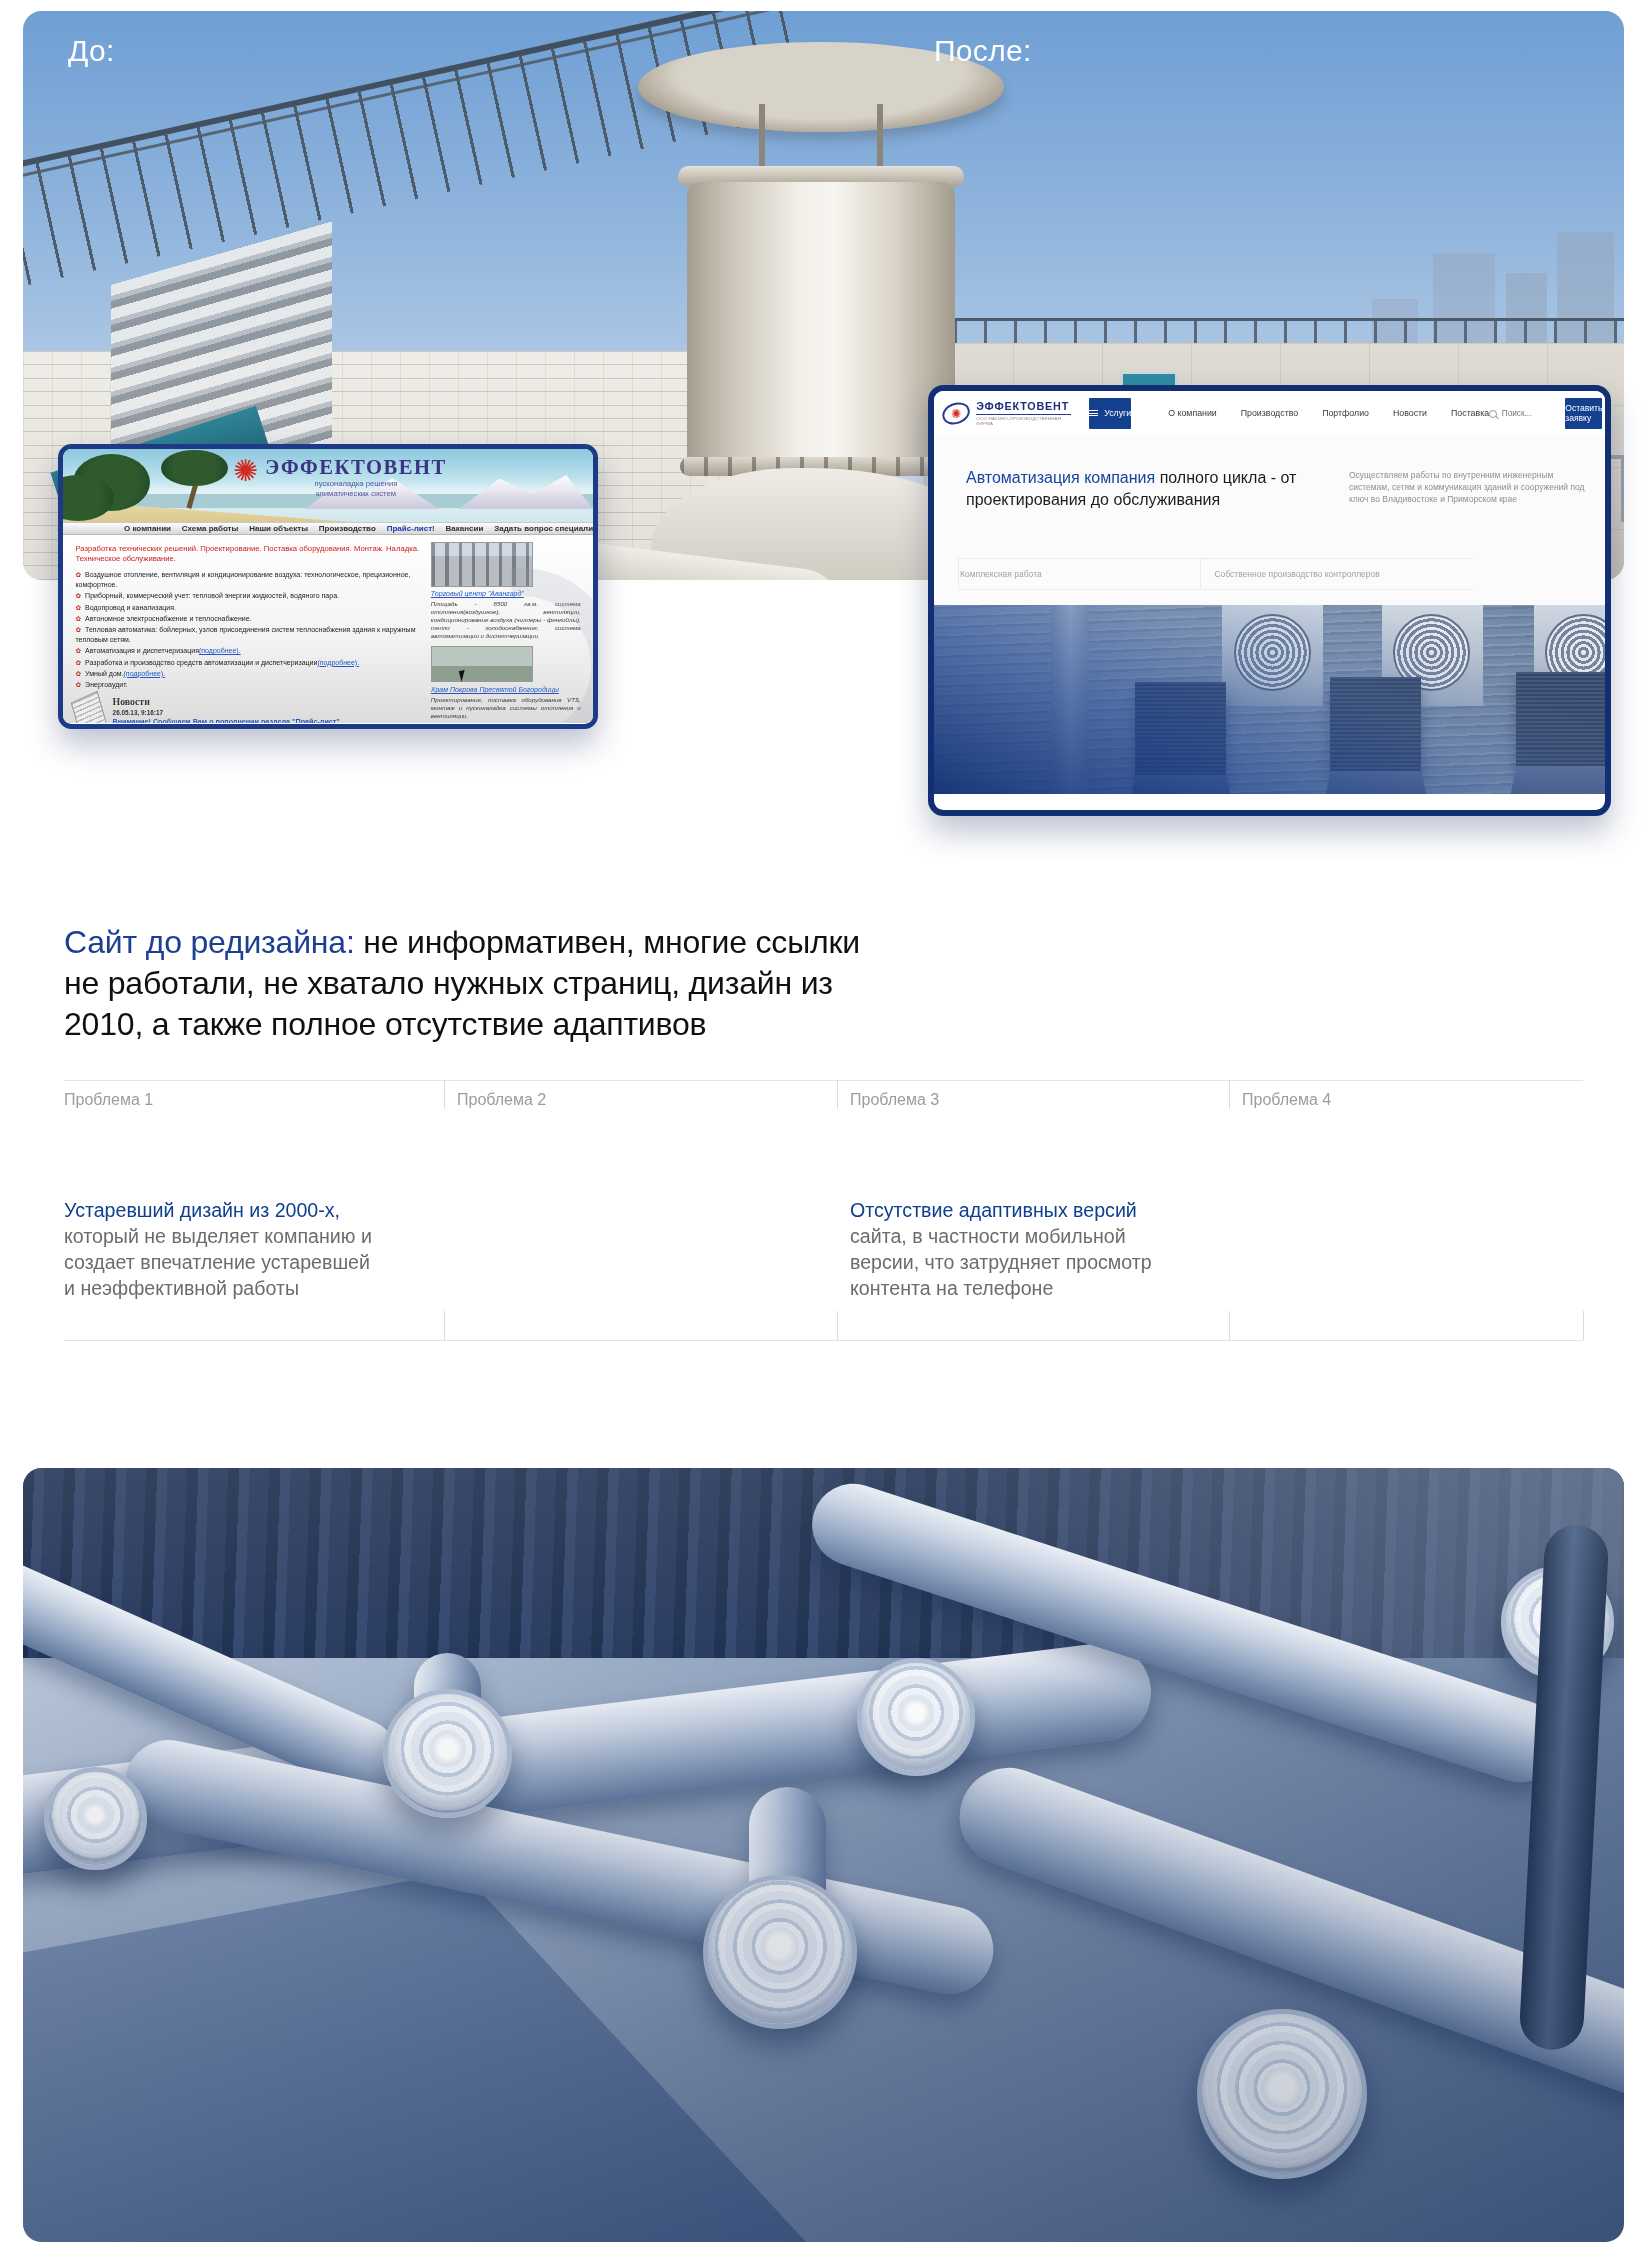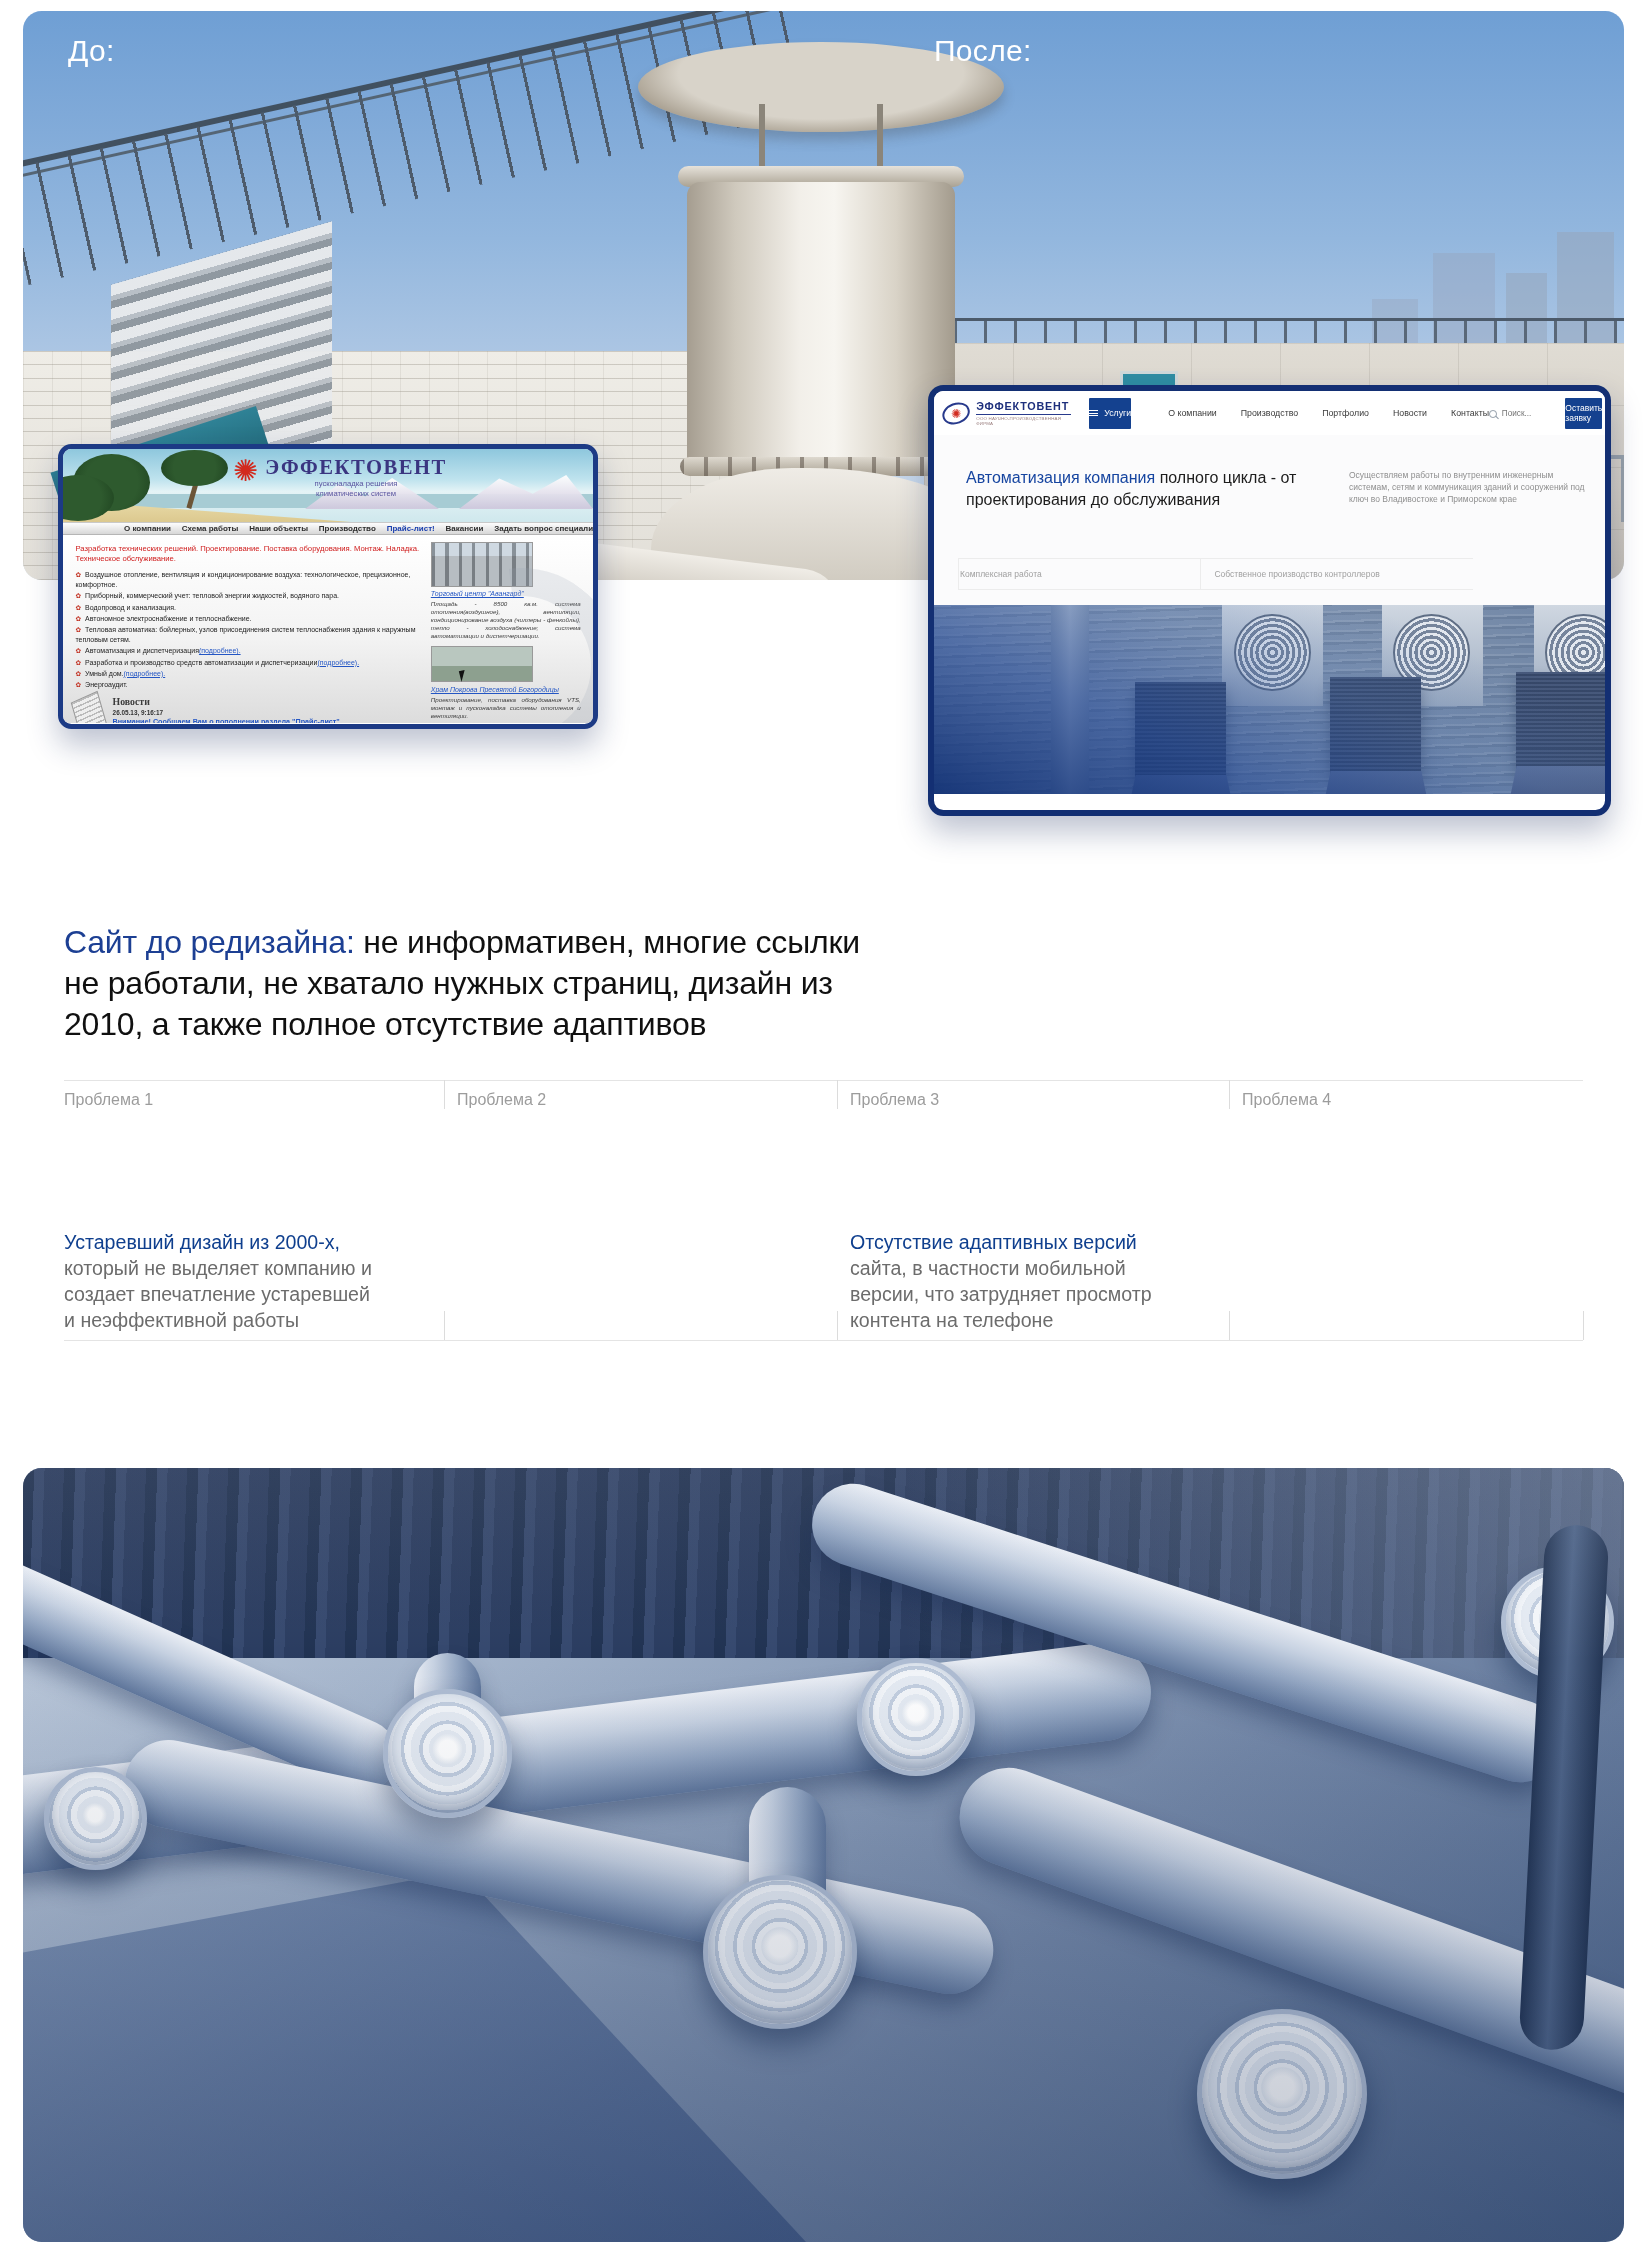--- a/index.html
+++ b/index.html
@@ -113,21 +113,21 @@
   .n-col { position: absolute; left: 117px; top: 0; width: 38px; height: 100%; background: linear-gradient(90deg,#8fa0b8,#b3c0d2,#8fa0b8); }
   .n-overlay { position: absolute; inset: 0; background: linear-gradient(25deg, rgba(16,48,116,.95) 0%, rgba(28,66,144,.6) 32%, rgba(60,100,170,.2) 58%, transparent 78%); }
 
   
   .summary { left: 64px; top: 922px; width: 813px; font-size: 32px; line-height: 41px; color: #101010; letter-spacing: -0.2px; }
   .summary .acc { color: #1c3f93; }
   .pline { background: #e4e4e4; height: 0.5px; width: 1519px; left: 64px; }
   .ptick { width: 0.5px; height: 29px; background: #dcdcdc; }
   .prob { top: 1091px; width: 320px; }
   .p-label { font-size: 16px; color: #9c9c9c; }
-  .p-body { margin-top: 120px; font-size: 19.6px; line-height: 26px; }
+  .p-body { margin-top: 88px; font-size: 19.6px; line-height: 26px; }
   .p-title { color: #0f3f8e; }
   .p-text { color: #6c6c6c; }
 
   
   .photo-bottom { left: 23px; top: 1468px; width: 1601px; height: 774px; border-radius: 18.5px; overflow: hidden;
       background: linear-gradient(140deg,#c3cfdf 0%,#9fb0c8 30%,#7488a8 62%,#4a6288 100%); }
   .ceiling { position: absolute; left: 0; right: 0; top: 0; height: 190px;
       background: linear-gradient(90deg, transparent 55%, rgba(150,165,190,.45)),
                   linear-gradient(180deg, rgba(10,20,45,.15), rgba(10,20,45,0) 88%),
                   repeating-linear-gradient(92deg, #203252 0 11.3px, #35486e 11.3px 21.6px, #2a3c60 21.6px 41px); }
@@ -259,21 +259,21 @@
     </div>
     <div class="n-services">
       <span class="burger"></span>
       <span>Услуги</span>
     </div>
     <div class="n-nav">
       <span>О компании</span>
       <span>Производство</span>
       <span>Портфолио</span>
       <span>Новости</span>
-      <span>Контакты</span>
+      <span>Поставка</span>
     </div>
     <div class="n-search">
       <span class="s-glass"></span>
       <input type="text" placeholder="Поиск..." style="">
     </div>
     <div class="n-cta">
         <span>Оставить заявку</span>
       </div>
   </div>
   <div class="n-hero">

